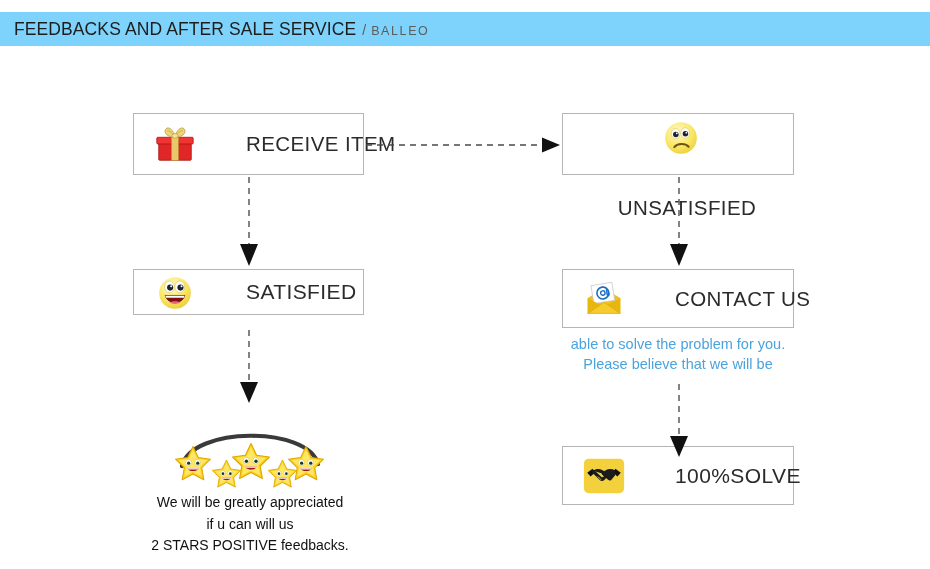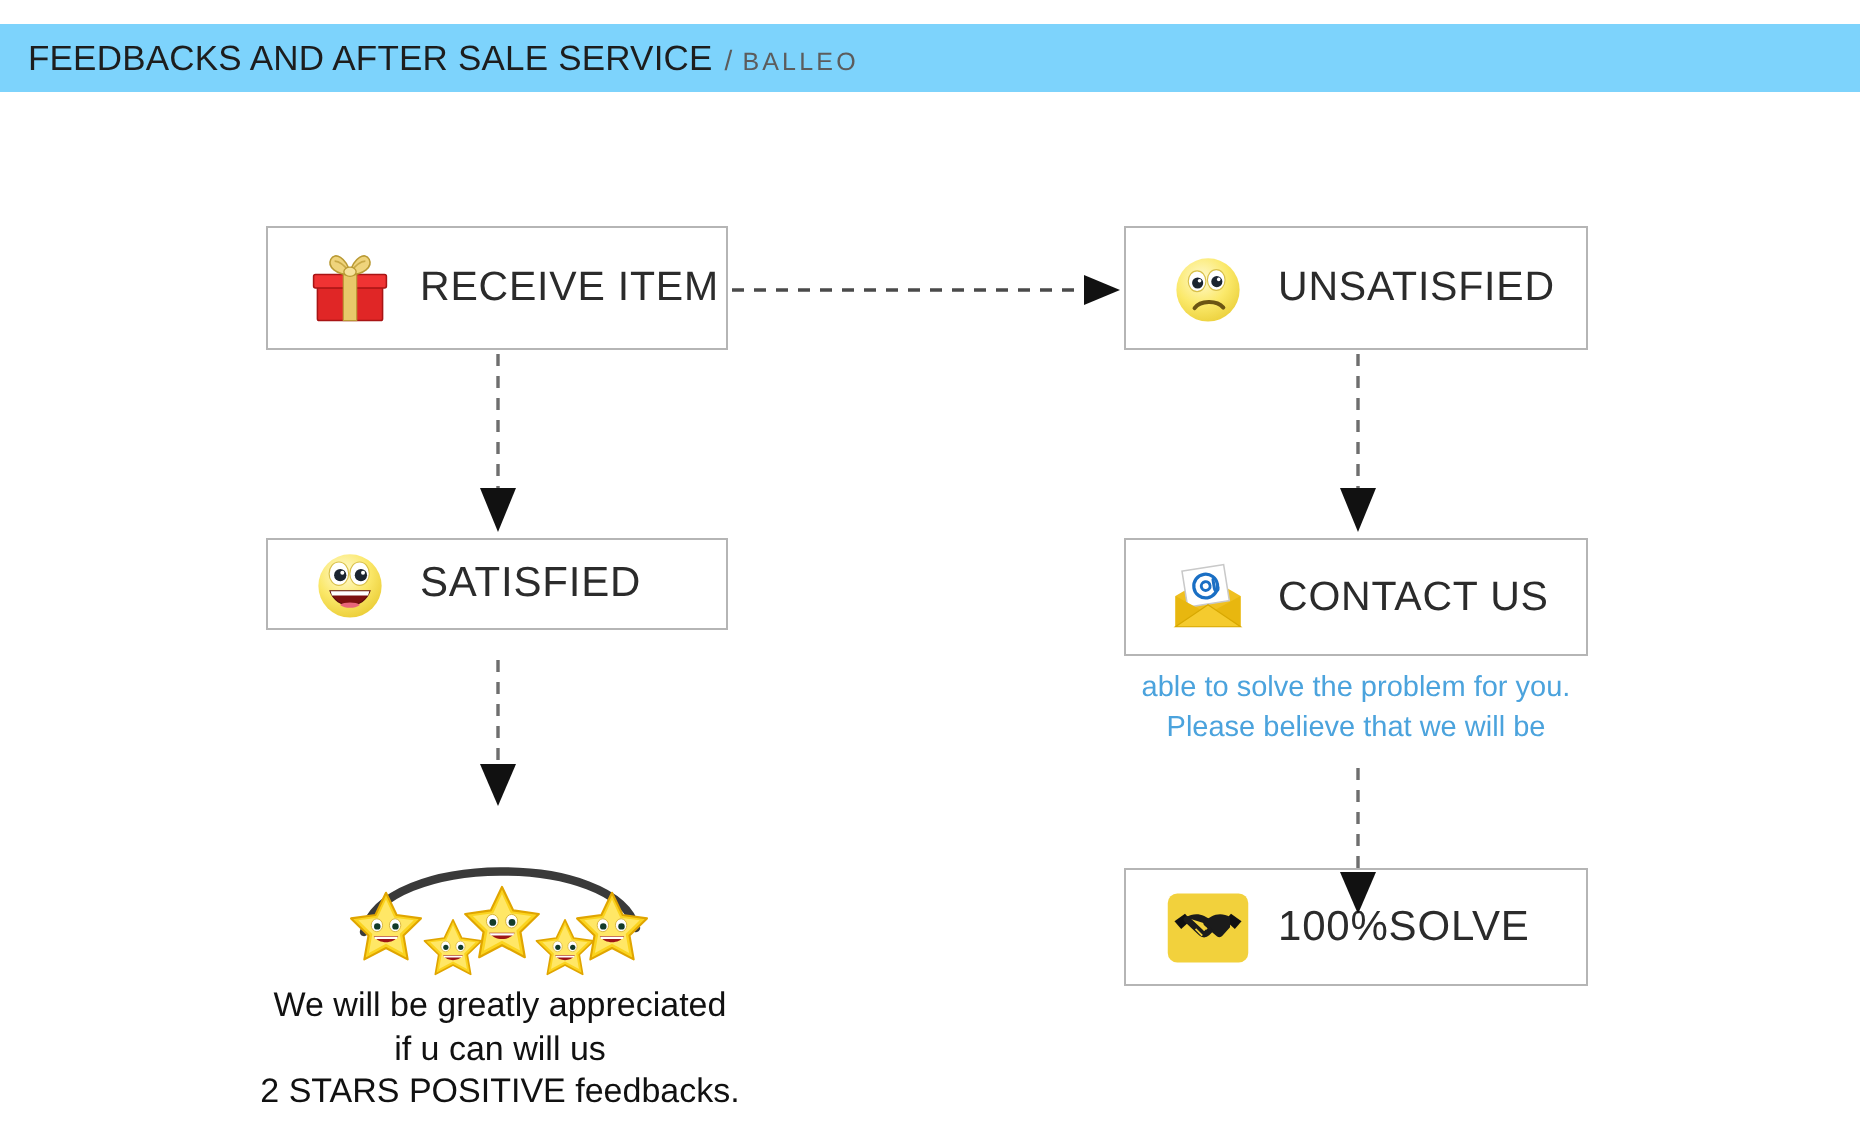--- a/index.html
+++ b/index.html
@@ -52,41 +52,42 @@
 
   
   .flow-box {
     position: absolute;
     background: #ffffff;
     border: 1px solid #b5b5b5;
     box-sizing: border-box;
     display: flex;
     align-items: center;
     padding-left: 18px;
+    gap: 36px;
   }
   .flow-label {
     font-size: 20.5px;
     color: #2b2b2b;
     letter-spacing: 0.4px;
     white-space: nowrap;
     font-weight: 400;
   }
   .flow-icon {
     width: 46px;
     height: 46px;
     flex: 0 0 46px;
     margin-right: 12px;
     display: block;
   }
 
   #box-receive-item  { left: 133px; top: 113px; width: 231px; height: 62px; }
-  #box-unsatisfied   { left: 562px; top: 113px; width: 232px; height: 62px; }
+  #box-unsatisfied   { left: 562px; top: 113px; width: 232px; height: 62px; flex-direction: column; }
   #box-satisfied     { left: 133px; top: 269px; width: 231px; height: 46px; }
   #box-contact-us    { left: 562px; top: 269px; width: 232px; height: 59px; align-items: center; }
-  #box-solve         { left: 562px; top: 434px; width: 232px; height: 59px; }
+  #box-solve         { left: 562px; top: 446px; width: 232px; height: 59px; }
 
   #box-satisfied  .flow-label { font-size: 21px; }
   #box-solve      .flow-label { font-size: 21px; }
 
   
   .connector { position: absolute; }
 
   #arrow-receive-to-unsatisfied { left: 364px; top: 130px; width: 200px; height: 30px; }
   #arrow-receive-to-satisfied   { left: 230px; top: 175px; width: 38px; height: 95px; }
   #arrow-unsatisfied-to-contact { left: 660px; top: 175px; width: 38px; height: 95px; }
@@ -117,21 +118,21 @@
   #stars-arc { position: absolute; left: 0; top: 0; }
   .star-icon { position: absolute; display: block; }
 
   
   #feedback-caption {
     position: absolute;
     left: 100px;
     top: 492px;
     width: 300px;
     text-align: center;
-    font-size: 17px;
+    font-size: 14px;
     line-height: 21.5px;
     color: #111111;
   }
   #feedback-caption div { white-space: nowrap; }
 </style>
 </head>
 <body>
 
 <div id="header-bar">
   <div id="header-title-wrap">

